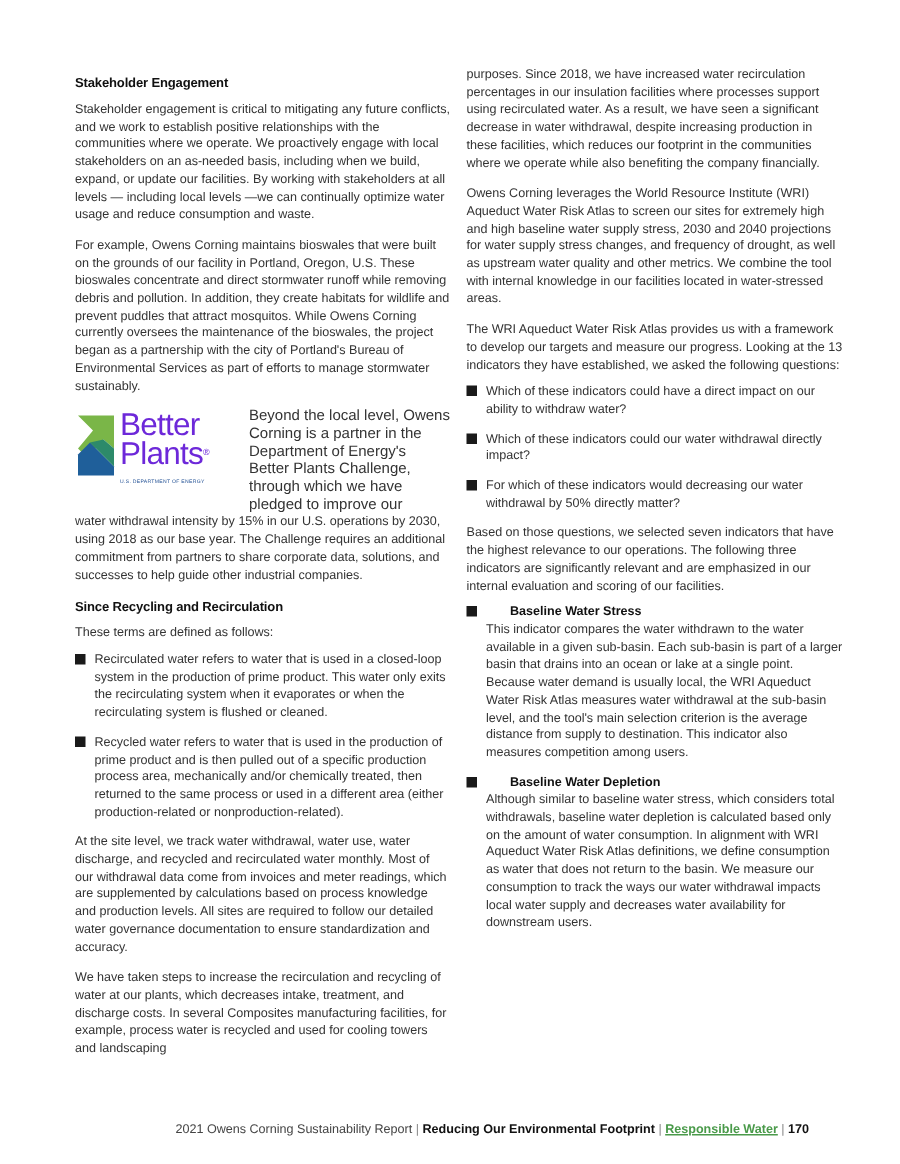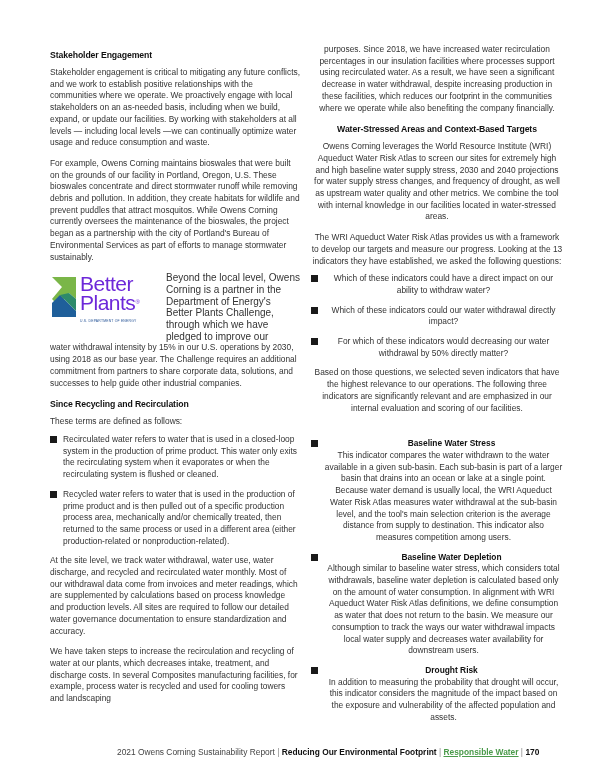--- a/index.html
+++ b/index.html
@@ -1,20 +1,20 @@
 <!DOCTYPE html>
 <html><head>
 <meta charset="utf-8">
 <style>
   * { box-sizing: border-box; margin: 0; padding: 0; }
   html, body { width: 600px; height: 776px; background: #ffffff; overflow: hidden; }
   body { font-family: "Liberation Sans", "DejaVu Sans", sans-serif; color: #333333; position: relative; }
   .col { position: absolute; top: 49px; width: 250px; font-size: 8.4px; line-height: 11.7px; }
   .col-left { left: 50px; }
-  .col-right { left: 311px; width: 252px; top: 44px; text-align: center; }
+  .col-right { left: 311px; width: 252px; top: 44px; }
   h2 { font-size: 8.7px; font-weight: bold; color: #111111; line-height: 12px; margin-bottom: 6px; letter-spacing: -0.1px; }
   p { margin-bottom: 9px; }
   ul { list-style: none; margin-bottom: 8px; }
   li { position: relative; padding-left: 13px; margin-bottom: 8px; }
   li:last-child { margin-bottom: 0; }
   .sq { position: absolute; left: 0; top: 2px; width: 7px; height: 7px; background: #1a1a1a; }
   .li-title { font-weight: bold; color: #111111; display: block; padding-left: 16px; }
   .logo-wrap { display: flex; margin-bottom: 0; }
   .logo { width: 110px; height: 58px; flex: none; position: relative; }
   .logo-text { position: absolute; left: 30px; top: 2px; font-weight: normal; color: #6d28d9; font-size: 21px; line-height: 19px; letter-spacing: -0.5px; }
@@ -56,31 +56,29 @@
   <ul>
     <li><span class="sq"></span><span>Recirculated water refers to water that is used in a closed-loop system in the production of prime product. This water only exits the recirculating system when it evaporates or when the recirculating system is flushed or cleaned.</span></li>
     <li><span class="sq"></span><span>Recycled water refers to water that is used in the production of prime product and is then pulled out of a specific production process area, mechanically and/or chemically treated, then returned to the same process or used in a different area (either production-related or nonproduction-related).</span></li>
   </ul>
   <p>At the site level, we track water withdrawal, water use, water discharge, and recycled and recirculated water monthly. Most of our withdrawal data come from invoices and meter readings, which are supplemented by calculations based on process knowledge and production levels. All sites are required to follow our detailed water governance documentation to ensure standardization and accuracy.</p>
   <p>We have taken steps to increase the recirculation and recycling of water at our plants, which decreases intake, treatment, and discharge costs. In several Composites manufacturing facilities, for example, process water is recycled and used for cooling towers and landscaping</p>
 </div>
 
 <div class="col col-right">
   <p>purposes. Since 2018, we have increased water recirculation percentages in our insulation facilities where processes support using recirculated water. As a result, we have seen a significant decrease in water withdrawal, despite increasing production in these facilities, which reduces our footprint in the communities where we operate while also benefiting the company financially.</p>
-  <h2>Water-Stressed Areas and Context-Based Targets</h2>
   <p>Owens Corning leverages the World Resource Institute (WRI) Aqueduct Water Risk Atlas to screen our sites for extremely high and high baseline water supply stress, 2030 and 2040 projections for water supply stress changes, and frequency of drought, as well as upstream water quality and other metrics. We combine the tool with internal knowledge in our facilities located in water-stressed areas.</p>
   <p style="margin-bottom:6px;">The WRI Aqueduct Water Risk Atlas provides us with a framework to develop our targets and measure our progress. Looking at the 13 indicators they have established, we asked the following questions:</p>
   <ul>
     <li><span class="sq"></span><span>Which of these indicators could have a direct impact on our ability to withdraw water?</span></li>
     <li><span class="sq"></span><span>Which of these indicators could our water withdrawal directly impact?</span></li>
     <li><span class="sq"></span><span>For which of these indicators would decreasing our water withdrawal by 50% directly matter?</span></li>
   </ul>
-  <p style="margin-bottom:24px;">Based on those questions, we selected seven indicators that have the highest relevance to our operations. The following three indicators are significantly relevant and are emphasized in our internal evaluation and scoring of our facilities.</p>
+  <p style="margin-bottom:6px;">Based on those questions, we selected seven indicators that have the highest relevance to our operations. The following three indicators are significantly relevant and are emphasized in our internal evaluation and scoring of our facilities.</p>
   <ul>
     <li><span class="sq"></span><span class="li-title">Baseline Water Stress</span><span>This indicator compares the water withdrawn to the water available in a given sub-basin. Each sub-basin is part of a larger basin that drains into an ocean or lake at a single point. Because water demand is usually local, the WRI Aqueduct Water Risk Atlas measures water withdrawal at the sub-basin level, and the tool's main selection criterion is the average distance from supply to destination. This indicator also measures competition among users.</span></li>
     <li><span class="sq"></span><span class="li-title">Baseline Water Depletion</span><span>Although similar to baseline water stress, which considers total withdrawals, baseline water depletion is calculated based only on the amount of water consumption. In alignment with WRI Aqueduct Water Risk Atlas definitions, we define consumption as water that does not return to the basin. We measure our consumption to track the ways our water withdrawal impacts local water supply and decreases water availability for downstream users.</span></li>
-    <li><span class="sq"></span><span class="li-title">Drought Risk</span><span>In addition to measuring the probability that drought will occur, this indicator considers the magnitude of the impact based on the exposure and vulnerability of the affected population and assets.</span></li>
   </ul>
 </div>
 
 <div class="footer">
   <span>2021 Owens Corning Sustainability Report</span><span class="sep"> | </span><span class="bold">Reducing Our Environmental Footprint</span><span class="sep"> | </span><span class="green">Responsible Water</span><span class="sep"> | </span><span class="bold">170</span>
 </div>
 
 </body></html>

